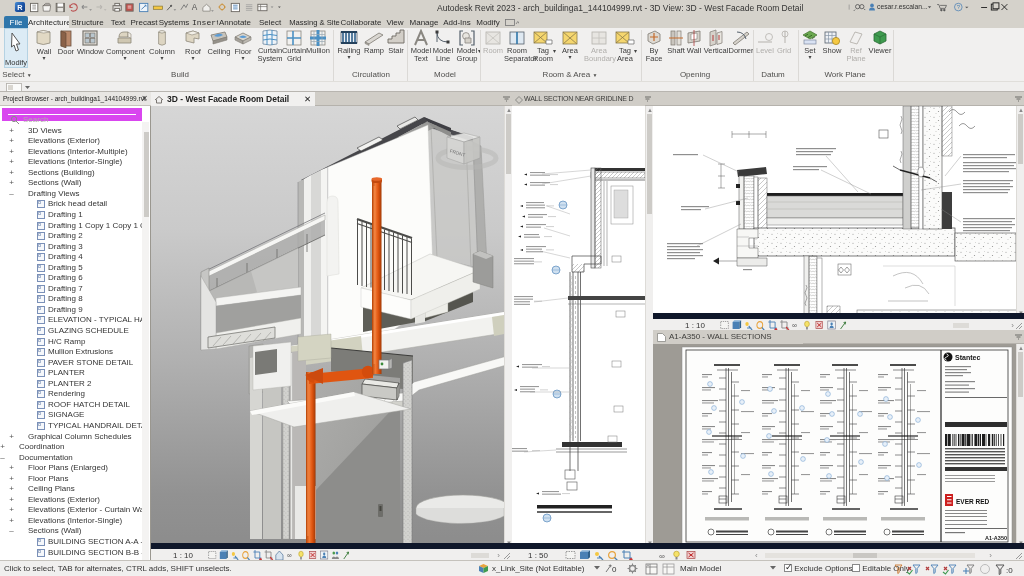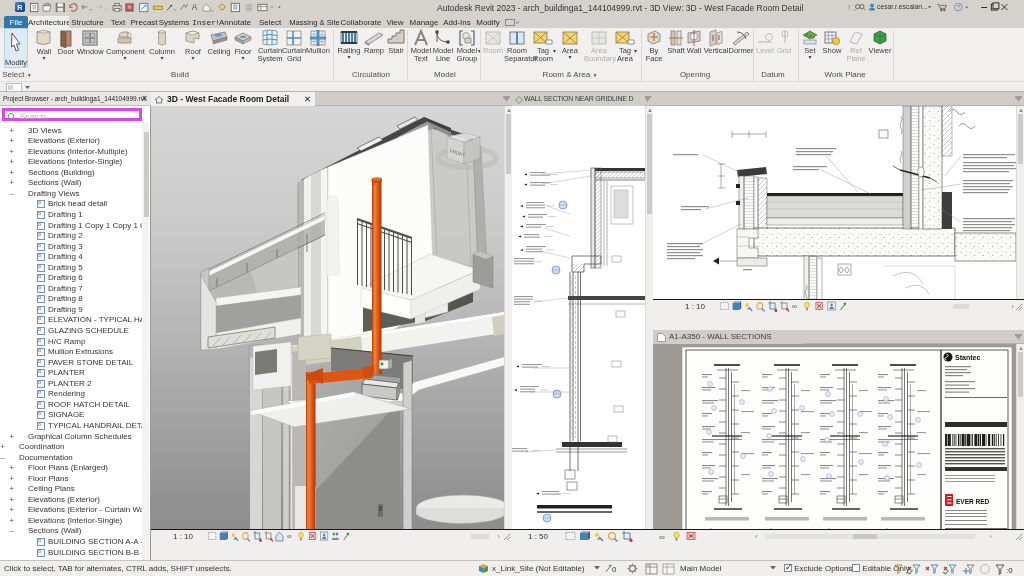--- a/index.html
+++ b/index.html
@@ -21,31 +21,31 @@
 .tool svg{display:block;margin:0 auto;}
 .tool.gray{color:#b0aeab;}
 .caret{font-size:6px;color:#444;line-height:5px;}
 #modifybtn{position:absolute;left:4px;top:0px;width:24px;height:40px;background:#dcebf5;border:1px solid #b5d2e3;text-align:center;font-size:7.5px;color:#333;}
 #optbar{position:absolute;left:0;top:81px;width:1024px;height:11px;background:#f0efee;border-top:1px solid #e0deda;border-bottom:1px solid #b8b5b0;}
 
 #main{position:absolute;left:0;top:92px;width:1024px;height:468px;background:#b5b2ac;}
 
 #browser{position:absolute;left:0;top:0;width:151px;height:468px;background:#fff;border-right:1px solid #9a978f;}
 #bheader{position:absolute;left:0;top:0;width:151px;height:14px;background:#e8e6e3;font-size:6.5px;white-space:nowrap;overflow:hidden;color:#222;line-height:14px;padding-left:3px;border-bottom:1px solid #c5c2bc;}
-#bsearch{position:absolute;left:2px;top:16px;width:140px;height:13px;background:#fff;border:3px solid #d946ef;text-decoration:underline;}
+#bsearch{position:absolute;left:2px;top:16px;width:140px;height:13px;background:#fff;border:6px solid #d946ef;text-decoration:underline;}
 #btree{position:absolute;left:0;top:33px;width:144px;height:435px;overflow:hidden;font-size:8px;color:#333;}
 .trow{position:absolute;white-space:nowrap;height:10px;line-height:10px;}
 .pm{position:absolute;font-size:8px;color:#555;width:7px;text-align:center;}
 #bscroll{position:absolute;right:1px;top:30px;width:7px;height:438px;background:#f4f3f2;}
 #bthumb{position:absolute;right:1px;top:40px;width:5px;height:85px;background:#cdcbc7;}
 
 .vtabbar{position:absolute;left:0;top:0;height:14px;background:#d0cdc7;width:100%;border-bottom:1px solid #b5b2ac;}
 .vtab{position:absolute;left:0;top:0;height:14px;background:#f1f0ef;font-size:8.5px;line-height:14px;color:#222;padding:0 4px 0 16px;}
 .vtab.inactive{background:#d0cdc7;}
-.vcbar{position:absolute;left:0;bottom:0;height:31px;background:#f0efee;border-top:1px solid #0f172a;font-size:8px;color:#333;width:100%;}
+.vcbar{position:absolute;left:0;bottom:0;height:17px;background:#f0efee;border-top:6px solid #0f172a;font-size:8px;color:#333;width:100%;}
 .vscroll{position:absolute;top:14px;width:8px;background:#f0efee;border-left:1px solid #dddbd7;}
 
 #v1{position:absolute;left:151px;top:0;width:361px;height:468px;background:#e8e8e8;}
 #v1content{position:absolute;left:0;top:14px;width:353px;height:441px;background:linear-gradient(180deg,#d6d6d6 0%,#cacaca 28%,#b0b0b0 58%,#929292 88%,#8c8c8c 100%);overflow:hidden;}
 
 #v2{position:absolute;left:512px;top:0;width:141px;height:468px;}
 #v2content{position:absolute;left:0;top:14px;width:133px;height:441px;background:#fff;overflow:hidden;}
 
 #v3a{position:absolute;left:653px;top:0;width:371px;height:238px;}
 #v3acontent{position:absolute;left:0;top:14px;width:363px;height:211px;background:#fff;overflow:hidden;}

